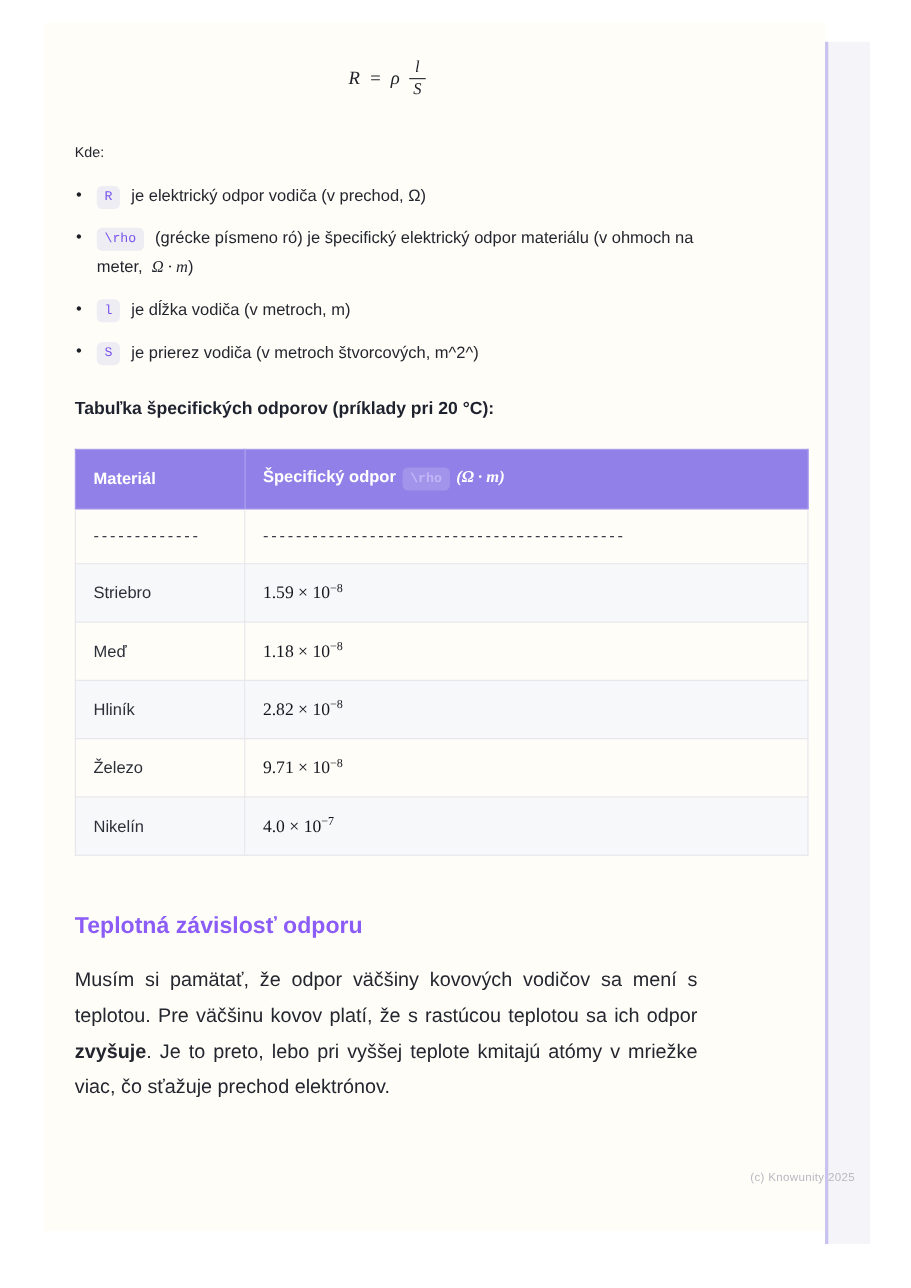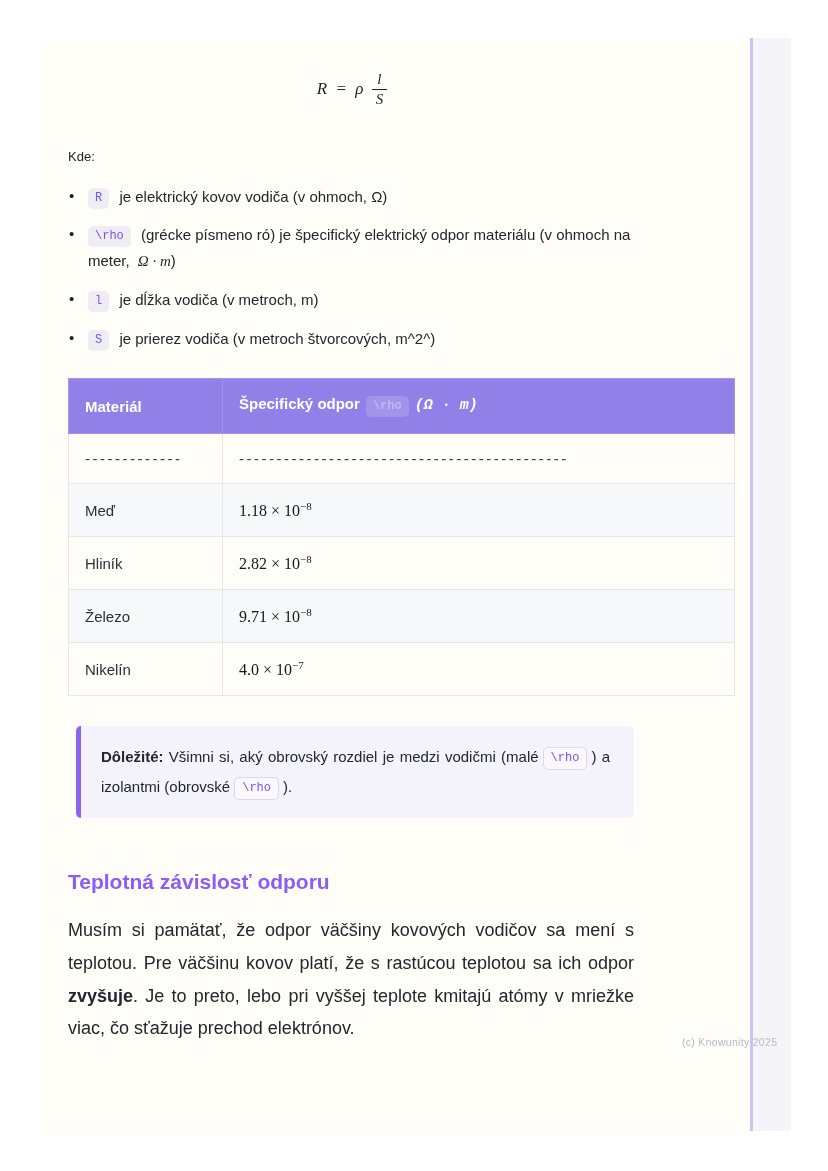--- a/index.html
+++ b/index.html
@@ -1,30 +1,30 @@
 <!DOCTYPE html>
 <html><head>
 <meta charset="utf-8">
 <style>
   html,body{margin:0;padding:0;}
   body{
     width:828px;height:1171px;position:relative;background:#ffffff;
     font-family:"Liberation Sans",sans-serif;color:#23262e;overflow:hidden;
   }
   .page-card{
-    position:absolute;left:40px;top:39px;width:710px;height:1098px;
+    position:absolute;left:40px;top:21px;width:710px;height:1098px;
     background:#fffdf8;box-sizing:border-box;
     padding:20px 116px 0 28px;
   }
   .side-strip{
     position:absolute;left:750px;top:38px;width:41px;height:1093px;
     background:#f5f4f8;border-left:3px solid #c9c3ef;box-sizing:border-box;
   }
   .watermark{
-    position:absolute;left:682px;top:1036px;z-index:6;
+    position:absolute;left:682px;top:1065px;z-index:6;
     font-size:10.5px;color:#b9b9c3;letter-spacing:.3px;white-space:nowrap;
   }
   
   .formula{
     text-align:center;margin:12px 0 0 0;font-family:"Liberation Serif",serif;
     font-style:italic;font-size:17px;color:#1c2026;
   }
   .formula .sym{margin:0 2px;}
   .frac{display:inline-block;vertical-align:middle;text-align:center;margin-left:2px;}
   .frac .num{display:block;padding:0 4px 1px;border-bottom:1px solid #1c2026;font-size:15px;line-height:1.15;}
@@ -56,21 +56,21 @@
   .rho-table col.c1{width:154px;}
   .rho-table thead th{
     background:#9180e8;color:#ffffff;font-weight:bold;border-color:#a394ec;
   }
   .rho-table tbody tr:nth-child(even){background:#f7f8fa;}
   .code-chip-header{
     display:inline-block;font-family:"Liberation Mono",monospace;font-size:12px;
     color:#c3b6f6;background:rgba(255,255,255,0.16);border-radius:5px;
     padding:1px 7px 2px;margin:0 6px;line-height:1.5;
   }
-  .hdr-math{font-family:Liberation Mono, monospace;font-style:italic;font-weight:bold;}
+  .hdr-math{font-family:Liberation Serif, serif;font-style:italic;font-weight:bold;}
   .dashes{letter-spacing:2.5px;color:#3a3e46;}
   .val{font-family:"Liberation Serif",serif;font-size:16px;color:#14171d;}
   .val .sup{font-size:11px;vertical-align:6px;}
   
   .callout{
     margin:30px 0 0 8px;width:558px;box-sizing:border-box;
     background:#f4f2fa;border-left:5px solid #8a63ee;border-radius:5px;
     padding:16px 24px 16px 20px;font-size:15px;line-height:2.0;
     text-align:justify;color:#23262e;
   }
@@ -98,81 +98,83 @@
       <span class="den">S</span>
     </span>
   </div>
 
   <p class="kde">Kde:</p>
 
   <ul class="bullets">
     <li>
       <span class="dot">•</span>
       <span class="code-chip">R</span>
-      <span>je elektrický kovov vodiča (v ohmoch, Ω)</span>
+      <span>je elektrický odpor vodiča (v prechod, Ω)</span>
     </li>
     <li>
       <span class="dot">•</span>
       <span class="code-chip">\rho</span>
       <span>(grécke písmeno ró) je špecifický elektrický odpor materiálu (v ohmoch na meter,</span>
       <span class="mathi" style="margin-left:4px;">Ω · m</span><span>)</span>
     </li>
     <li>
       <span class="dot">•</span>
       <span class="code-chip">l</span>
       <span>je dĺžka vodiča (v metroch, m)</span>
     </li>
     <li>
       <span class="dot">•</span>
       <span class="code-chip">S</span>
       <span>je prierez vodiča (v metroch štvorcových, m^2^)</span>
     </li>
   </ul>
 
+  <p class="tbl-heading">Tabuľka špecifických odporov (príklady pri 20 °C):</p>
 
   <table class="rho-table">
     <colgroup>
         <col class="c1">
         <col>
       </colgroup>
     <thead>
       <tr>
         <th>Materiál</th>
         <th>
           <span>Špecifický odpor</span><span class="code-chip-header">\rho</span><span class="hdr-math">(Ω · m)</span>
         </th>
       </tr>
     </thead>
     <tbody>
       <tr>
         <td class="dashes">-------------</td>
         <td class="dashes">--------------------------------------------</td>
       </tr>
       <tr>
+        <td>Striebro</td>
+        <td class="val"><span>1.59 × 10</span><span class="sup">−8</span><span></span><span></span><span class="sup"></span></td>
+      </tr>
+      <tr>
         <td>Meď</td>
         <td class="val"><span>1.18 × 10</span><span class="sup">−8</span><span></span><span></span><span class="sup"></span></td>
       </tr>
       <tr>
         <td>Hliník</td>
         <td class="val"><span>2.82 × 10</span><span class="sup">−8</span><span></span><span></span><span class="sup"></span></td>
       </tr>
       <tr>
         <td>Železo</td>
         <td class="val"><span>9.71 × 10</span><span class="sup">−8</span><span></span><span></span><span class="sup"></span></td>
       </tr>
       <tr>
         <td>Nikelín</td>
         <td class="val"><span>4.0 × 10</span><span class="sup">−7</span><span></span><span></span><span class="sup"></span></td>
       </tr>
     </tbody>
   </table>
 
-  <div class="callout">
-    <strong>Dôležité:</strong><span> Všimni si, aký obrovský rozdiel je medzi vodičmi (malé</span><span class="code-chip">\rho</span><span>) a izolantmi (obrovské</span><span class="code-chip">\rho</span><span>).</span>
-  </div>
 
   <h2 class="sec-title">Teplotná závislosť odporu</h2>
 
   <p class="body-par">
     <span>Musím si pamätať, že odpor väčšiny kovových vodičov sa mení s teplotou. Pre väčšinu kovov platí, že s rastúcou teplotou sa ich odpor </span><strong>zvyšuje</strong><span>. Je to preto, lebo pri vyššej teplote kmitajú atómy v mriežke viac, čo sťažuje prechod elektrónov.</span>
   </p>
 
 </div>
 
 <div class="side-strip"></div>

